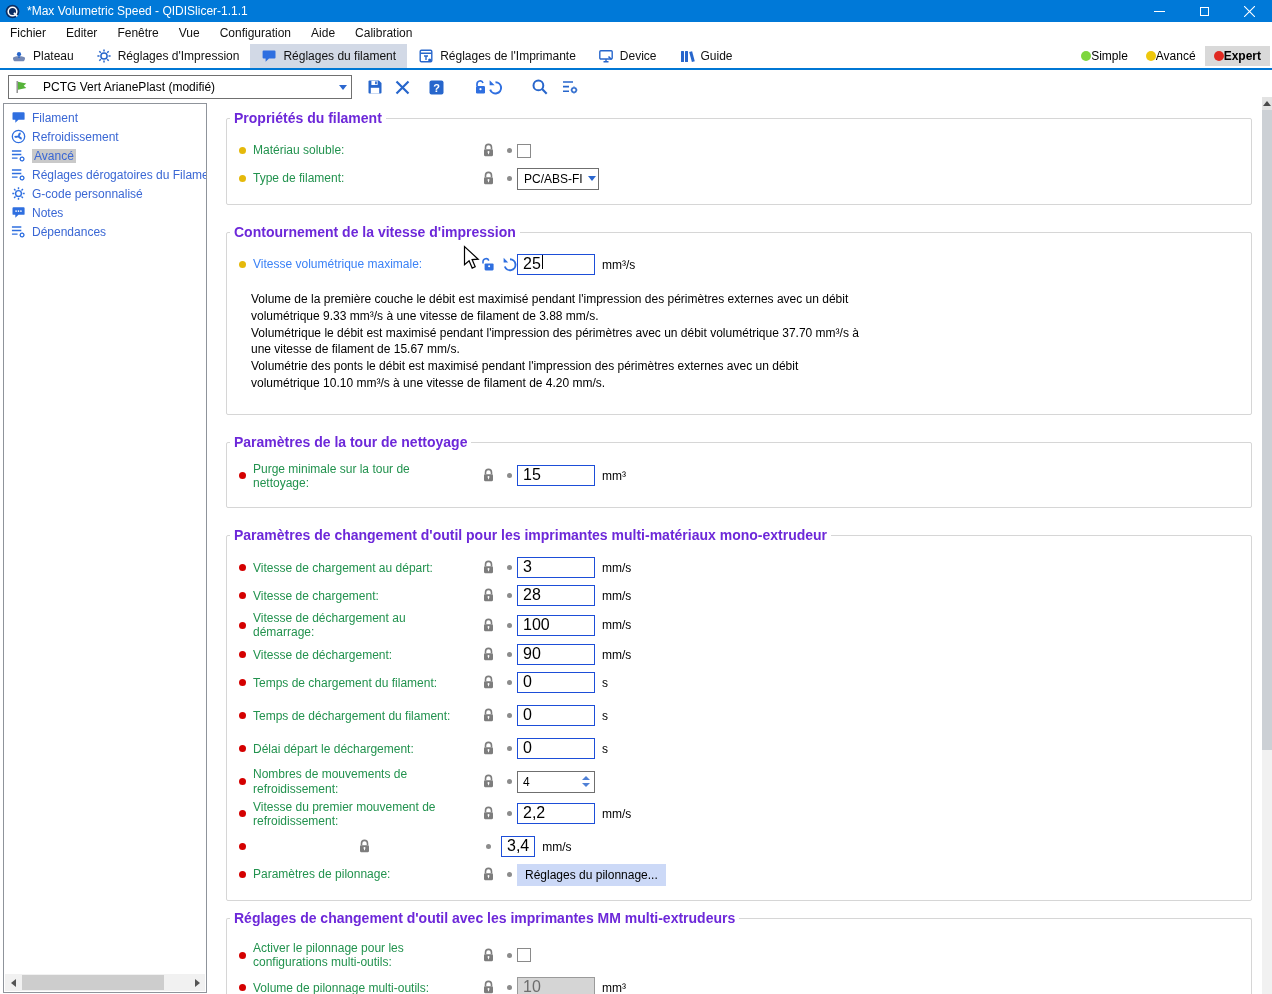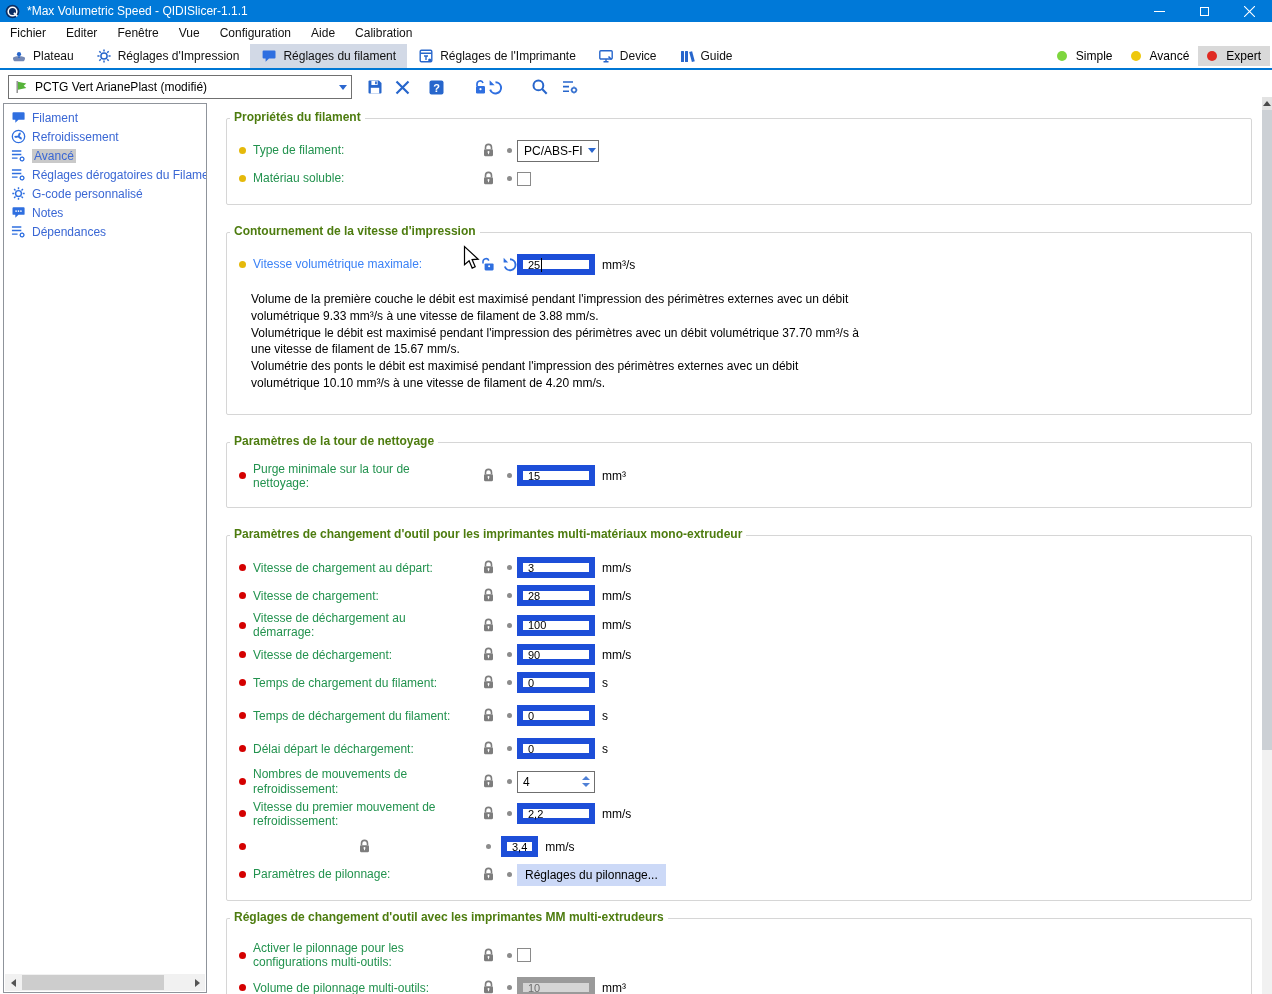--- a/index.html
+++ b/index.html
@@ -19,27 +19,27 @@
   
   .menubar { height:22px; display:flex; align-items:center; font-size:12px; color:#111; background:#fff; }
   .menuitem { padding:0 10px; height:100%; display:flex; align-items:center; }
 
   
   .tabbar { height:26px; display:flex; align-items:stretch; border-bottom:2px solid #0077d4; background:#fff; }
   .tab { display:flex; align-items:center; gap:6px; padding:0 11px; font-size:12px; color:#111; white-space:nowrap; }
   .tab.active { background:#d2d9e6; }
   .tab svg { flex:0 0 auto; }
   .modes { margin-left:auto; display:flex; align-items:center; padding-right:2px; }
-  .mode { display:flex; align-items:center; gap:9px; padding:3px 9px; font-size:12px; }
-  .mode.active { background:#d9d9d9; font-weight:normal; }
+  .mode { display:flex; align-items:center; gap:0; padding:3px 9px; font-size:12px; }
+  .mode.active { background:#d9d9d9; font-weight:bold; }
   .mdot { width:10px; height:10px; border-radius:50%; flex:0 0 auto; }
 
   
   .toolbar { height:34px; display:flex; align-items:center; padding-left:8px; background:#fff; }
-  .combo { width:344px; height:24px; border:1px solid #707070; display:flex; align-items:center; font-size:12px; padding:0 4px; gap:6px; }
+  .combo { width:344px; height:24px; border:1px solid #707070; display:flex; align-items:center; font-size:12px; padding:0 4px; gap:14px; }
   .combo .cname { flex:1; overflow:hidden; white-space:nowrap; }
   .ticon { display:flex; align-items:center; justify-content:center; }
 
   
   .sidebar { position:absolute; left:3px; top:103px; width:204px; height:890px; border:1px solid #8f949b; font-size:12px; overflow:hidden; background:#fff; }
   .sitem { display:flex; align-items:center; gap:6px; padding:2px 2px 2px 7px; color:#3a67d4; white-space:nowrap; }
   .sitem svg { flex:0 0 auto; }
   .sitem.active .slabel { background:#c9c9c9; padding:0 2px; }
   .hscroll { position:absolute; left:1px; right:1px; bottom:1px; height:17px; background:#f1f1f1; display:flex; align-items:center; }
   .harrow { width:16px; height:17px; display:flex; align-items:center; justify-content:center; }
@@ -50,33 +50,33 @@
 
   
   .vscroll { position:absolute; top:97px; right:0; width:10px; bottom:0; background:#f1f1f1; }
   .varrow { height:13px; display:flex; align-items:center; justify-content:center; background:#e3e3e3; }
   .tri-u { width:0; height:0; border-style:solid; border-width:0 4px 5px 4px; border-color:transparent transparent #4a4a4a transparent; }
   .vthumb { position:absolute; top:13px; left:0; width:10px; height:640px; background:#ccd0d5; }
 
   
   .content { position:absolute; left:222px; top:104px; width:1030px; }
   .sec { position:relative; border:1px solid #d6d6d6; border-radius:2px; margin:14px 0 27px 4px; padding:16px 10px 10px 12px; }
-  .sectitle { position:absolute; top:-9px; left:3px; background:#fff; padding:0 4px; font-size:12px; font-weight:bold; color:#4d7c0f; white-space:nowrap; }
+  .sectitle { position:absolute; top:-9px; left:3px; background:#fff; padding:0 4px; font-size:14px; font-weight:bold; color:#6d28d9; white-space:nowrap; }
 
   .row { display:grid; grid-template-columns:14px 222px 26px 16px auto; align-items:center; margin:3px 0; min-height:25px; font-size:12px; }
   .bullet { width:7px; height:7px; border-radius:50%; }
   .bullet.yellow { background:#e5b90b; }
   .bullet.red { background:#d40000; }
   .lbl { color:#22924e; line-height:1.18; padding-right:6px; }
   .lbl.blue { color:#3b82f6; }
   .lockc, .dotc { display:flex; align-items:center; justify-content:center; }
   .gdot { width:5px; height:5px; border-radius:50%; background:#8c8c8c; }
   .ctrl { display:flex; align-items:center; gap:7px; }
 
-  .tbox { width:78px; height:21px; border:6px solid #1d4ed8; background:#fff; display:flex; align-items:center; padding:0 5px; font-size:11px; color:#000; }
+  .tbox { width:78px; height:21px; border:1px solid #1d4ed8; background:#fff; display:flex; align-items:flex-start; padding:0 5px; font-size:16px; color:#000; }
   .tbox.disabled { background:#d5d5d5; border-color:#9a9a9a; color:#6e6e6e; }
   .caret { width:0; height:14px; border-left:1px solid #000; margin-left:1px; }
   .unit { font-size:12px; color:#000; }
 
   .select { width:82px; height:22px; border:1px solid #6f6f6f; display:flex; align-items:center; padding:0 2px 0 6px; font-size:12px; gap:2px; }
   .select .sval { flex:1; overflow:hidden; white-space:nowrap; }
   .chev { width:0; height:0; border-style:solid; border-width:5px 4px 0 4px; border-color:#2b67cf transparent transparent transparent; }
 
   .checkbox { width:14px; height:14px; border:1px solid #8a8a8a; background:#fff; }
 
@@ -339,56 +339,56 @@
         </div>
     </div>
   </div>
 
   <div class="content">
 
     <div class="sec">
       <div class="sectitle">Propriétés du filament</div>
       <div class="row">
         <span class="bullet yellow"></span>
+        <span class="lbl">Matériau soluble:</span>
+        <span class="lockc">
+            <svg width="13" height="15" viewBox="0 0 13 15">
+              <path d="M3.5 6.2V4.4a3 3 0 0 1 6 0v1.8" fill="none" stroke="#7d7d7d" stroke-width="1.6"></path>
+              <rect x="2" y="6.2" width="9" height="7" rx="1.1" fill="#7d7d7d"></rect>
+              <circle cx="6.5" cy="9" r="1" fill="#fff"></circle>
+              <rect x="6.1" y="9.2" width="0.9" height="2" fill="#fff"></rect>
+            </svg>
+          </span>
+        <span class="dotc">
+            <span class="gdot"></span>
+          </span>
+        <div class="ctrl">
+            <span class="checkbox"></span>
+          </div>
+      </div>
+      <div class="row">
+        <span class="bullet yellow"></span>
         <span class="lbl">Type de filament:</span>
         <span class="lockc">
             <svg width="13" height="15" viewBox="0 0 13 15">
               <path d="M3.5 6.2V4.4a3 3 0 0 1 6 0v1.8" fill="none" stroke="#7d7d7d" stroke-width="1.6"></path>
               <rect x="2" y="6.2" width="9" height="7" rx="1.1" fill="#7d7d7d"></rect>
               <circle cx="6.5" cy="9" r="1" fill="#fff"></circle>
               <rect x="6.1" y="9.2" width="0.9" height="2" fill="#fff"></rect>
             </svg>
           </span>
         <span class="dotc">
             <span class="gdot"></span>
           </span>
         <div class="ctrl">
           <div class="select">
             <span class="sval">PC/ABS-FI</span>
             <span class="chev"></span>
           </div>
         </div>
-      </div>
-      <div class="row">
-        <span class="bullet yellow"></span>
-        <span class="lbl">Matériau soluble:</span>
-        <span class="lockc">
-            <svg width="13" height="15" viewBox="0 0 13 15">
-              <path d="M3.5 6.2V4.4a3 3 0 0 1 6 0v1.8" fill="none" stroke="#7d7d7d" stroke-width="1.6"></path>
-              <rect x="2" y="6.2" width="9" height="7" rx="1.1" fill="#7d7d7d"></rect>
-              <circle cx="6.5" cy="9" r="1" fill="#fff"></circle>
-              <rect x="6.1" y="9.2" width="0.9" height="2" fill="#fff"></rect>
-            </svg>
-          </span>
-        <span class="dotc">
-            <span class="gdot"></span>
-          </span>
-        <div class="ctrl">
-            <span class="checkbox"></span>
-          </div>
       </div>
     </div>
 
     <div class="sec" style="padding-bottom:16px">
       <div class="sectitle">Contournement de la vitesse d'impression</div>
       <div class="row">
         <span class="bullet yellow"></span>
         <span class="lbl blue">Vitesse volumétrique maximale:</span>
         <span class="lockc">
             <svg width="15" height="15" viewBox="0 0 15 15">

